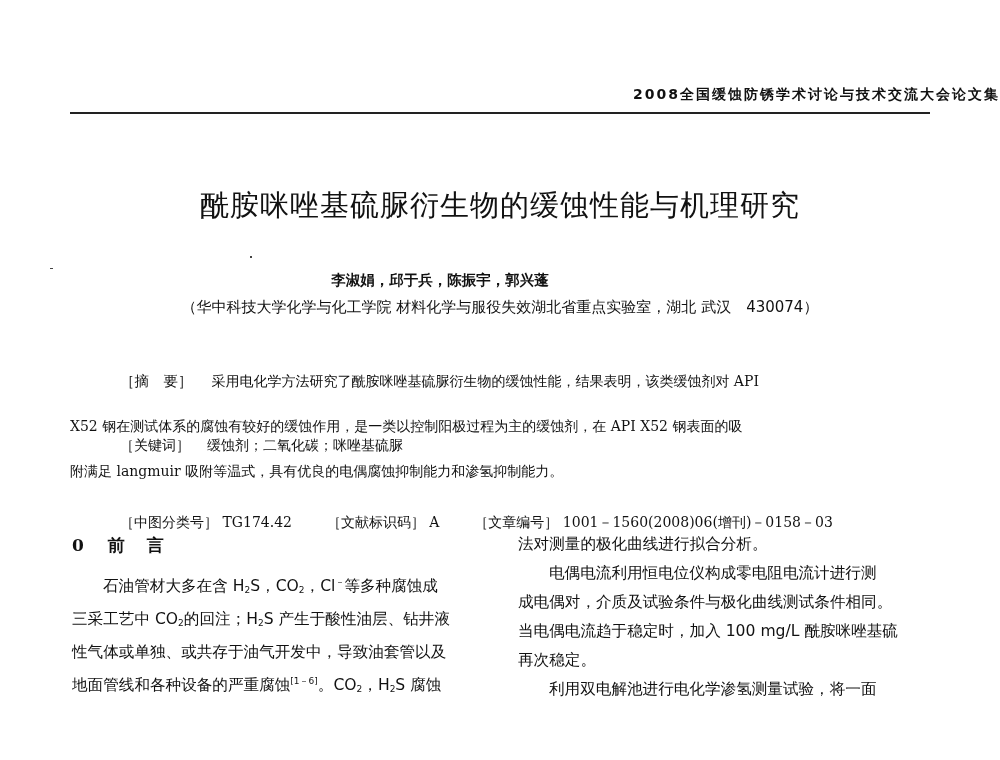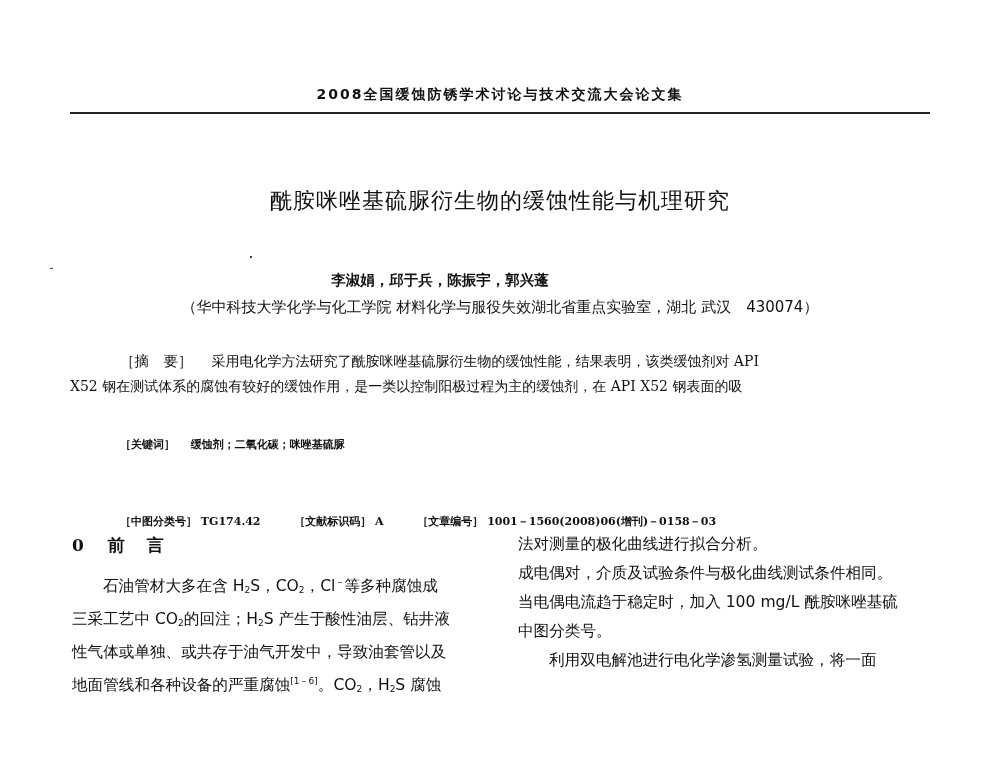--- a/index.html
+++ b/index.html
@@ -2,55 +2,54 @@
 <html><head>
 <meta charset="utf-8">
 <style>
   html, body { margin: 0; padding: 0; background: #ffffff; }
   body {
     width: 1000px; height: 760px; overflow: hidden; position: relative;
     font-family: "DejaVu Serif", "Liberation Serif", serif; color: #111;
   }
   .running-head {
     position: absolute; left: 0; width: 1000px; top: 86px;
-    text-align: center; font-size: 14px; font-weight: bold; letter-spacing: 2px;
+    text-align: right; font-size: 14px; font-weight: bold; letter-spacing: 2px;
     font-family: "DejaVu Sans", sans-serif;
   }
   .rule {
     position: absolute; left: 70px; width: 860px; top: 112px;
     height: 2px; background: #222;
   }
   .title {
     position: absolute; left: 0; width: 1000px; top: 186px;
-    text-align: center; font-size: 22px; letter-spacing: 1px;
+    text-align: center; font-size: 29px; letter-spacing: 1px;
     font-family: "DejaVu Sans", sans-serif; font-weight: 500;
   }
   .authors {
     position: absolute; left: 0; width: 880px; top: 271px;
     text-align: center; font-size: 14.5px; font-weight: bold;
     font-family: "DejaVu Sans", sans-serif;
   }
   .affil {
     position: absolute; left: 0; width: 1000px; top: 298px;
     text-align: center; font-size: 15px;
     font-family: "DejaVu Sans", sans-serif;
   }
   .abstract {
     position: absolute; left: 70px; width: 860px; top: 349px;
     font-size: 14px; line-height: 25px; text-align: justify;
   }
-  .abstract .line { white-space: nowrap; }
+  .abstract .line { white-space: nowrap; margin-top: 20px; }
   .tag {
     font-family: "DejaVu Sans", sans-serif; font-size: 14.5px;
   }
   .meta {
     position: absolute; left: 120px; width: 820px;
-    font-size: 11px; white-space: nowrap;
+    font-size: 14px; white-space: nowrap;
     font-family: "DejaVu Sans", sans-serif;
-    font-weight: bold;
   }
   .meta .gap { display: inline-block; width: 26px; }
   .meta .val { font-family: "DejaVu Serif", serif; }
   .section-heading {
     position: absolute; left: 72px; top: 534px;
     font-size: 17px; font-weight: bold;
     font-family: "DejaVu Sans", sans-serif;
   }
   .section-heading .num { font-family: "DejaVu Serif", serif; margin-right: 18px; }
   .section-heading .sp { display: inline-block; width: 22px; }
@@ -79,20 +78,21 @@
 <div class="authors">李淑娟，邱于兵，陈振宇，郭兴蓬</div>
 <div class="affil">（华中科技大学化学与化工学院 材料化学与服役失效湖北省重点实验室，湖北 武汉　430074）</div>
 
 <div class="abstract">
   <div class="line" style="padding-left:50px;">
     <span class="tag">［摘　要］</span>
     <span style="display:inline-block;width:10px;"></span>
     <span>采用电化学方法研究了酰胺咪唑基硫脲衍生物的缓蚀性能，结果表明，该类缓蚀剂对 API</span>
   </div>
   <div class="line">X52 钢在测试体系的腐蚀有较好的缓蚀作用，是一类以控制阳极过程为主的缓蚀剂，在 API X52 钢表面的吸</div>
+  <div class="line">附满足 langmuir 吸附等温式，具有优良的电偶腐蚀抑制能力和渗氢抑制能力。</div>
 </div>
 
 <div class="meta" style="top:437px;">
   <span>［关键词］</span>
   <span style="display:inline-block;width:8px;"></span>
   <span>缓蚀剂；二氧化碳；咪唑基硫脲</span>
 </div>
 
 <div class="meta" style="top:466px;margin-top:48px;">
   <span>［中图分类号］</span>
@@ -119,17 +119,18 @@
   </div>
   <div class="line">性气体或单独、或共存于油气开发中，导致油套管以及</div>
   <div class="line">
     <span>地面管线和各种设备的严重腐蚀</span><sup>[1－6]</sup><span>。CO</span><sub>2</sub><span>，H</span><sub>2</sub><span>S 腐蚀</span>
   </div>
 
 </div>
 
 <div class="col col-right">
   <div class="line">法对测量的极化曲线进行拟合分析。</div>
+  <div class="line indent">电偶电流利用恒电位仪构成零电阻电流计进行测</div>
   <div class="line">成电偶对，介质及试验条件与极化曲线测试条件相同。</div>
   <div class="line">当电偶电流趋于稳定时，加入 100 mg/L 酰胺咪唑基硫</div>
-  <div class="line">中图分类号。</div>
+  <div class="line">再次稳定。</div>
   <div class="line indent">利用双电解池进行电化学渗氢测量试验，将一面</div>
 </div>
 
 </body></html>

